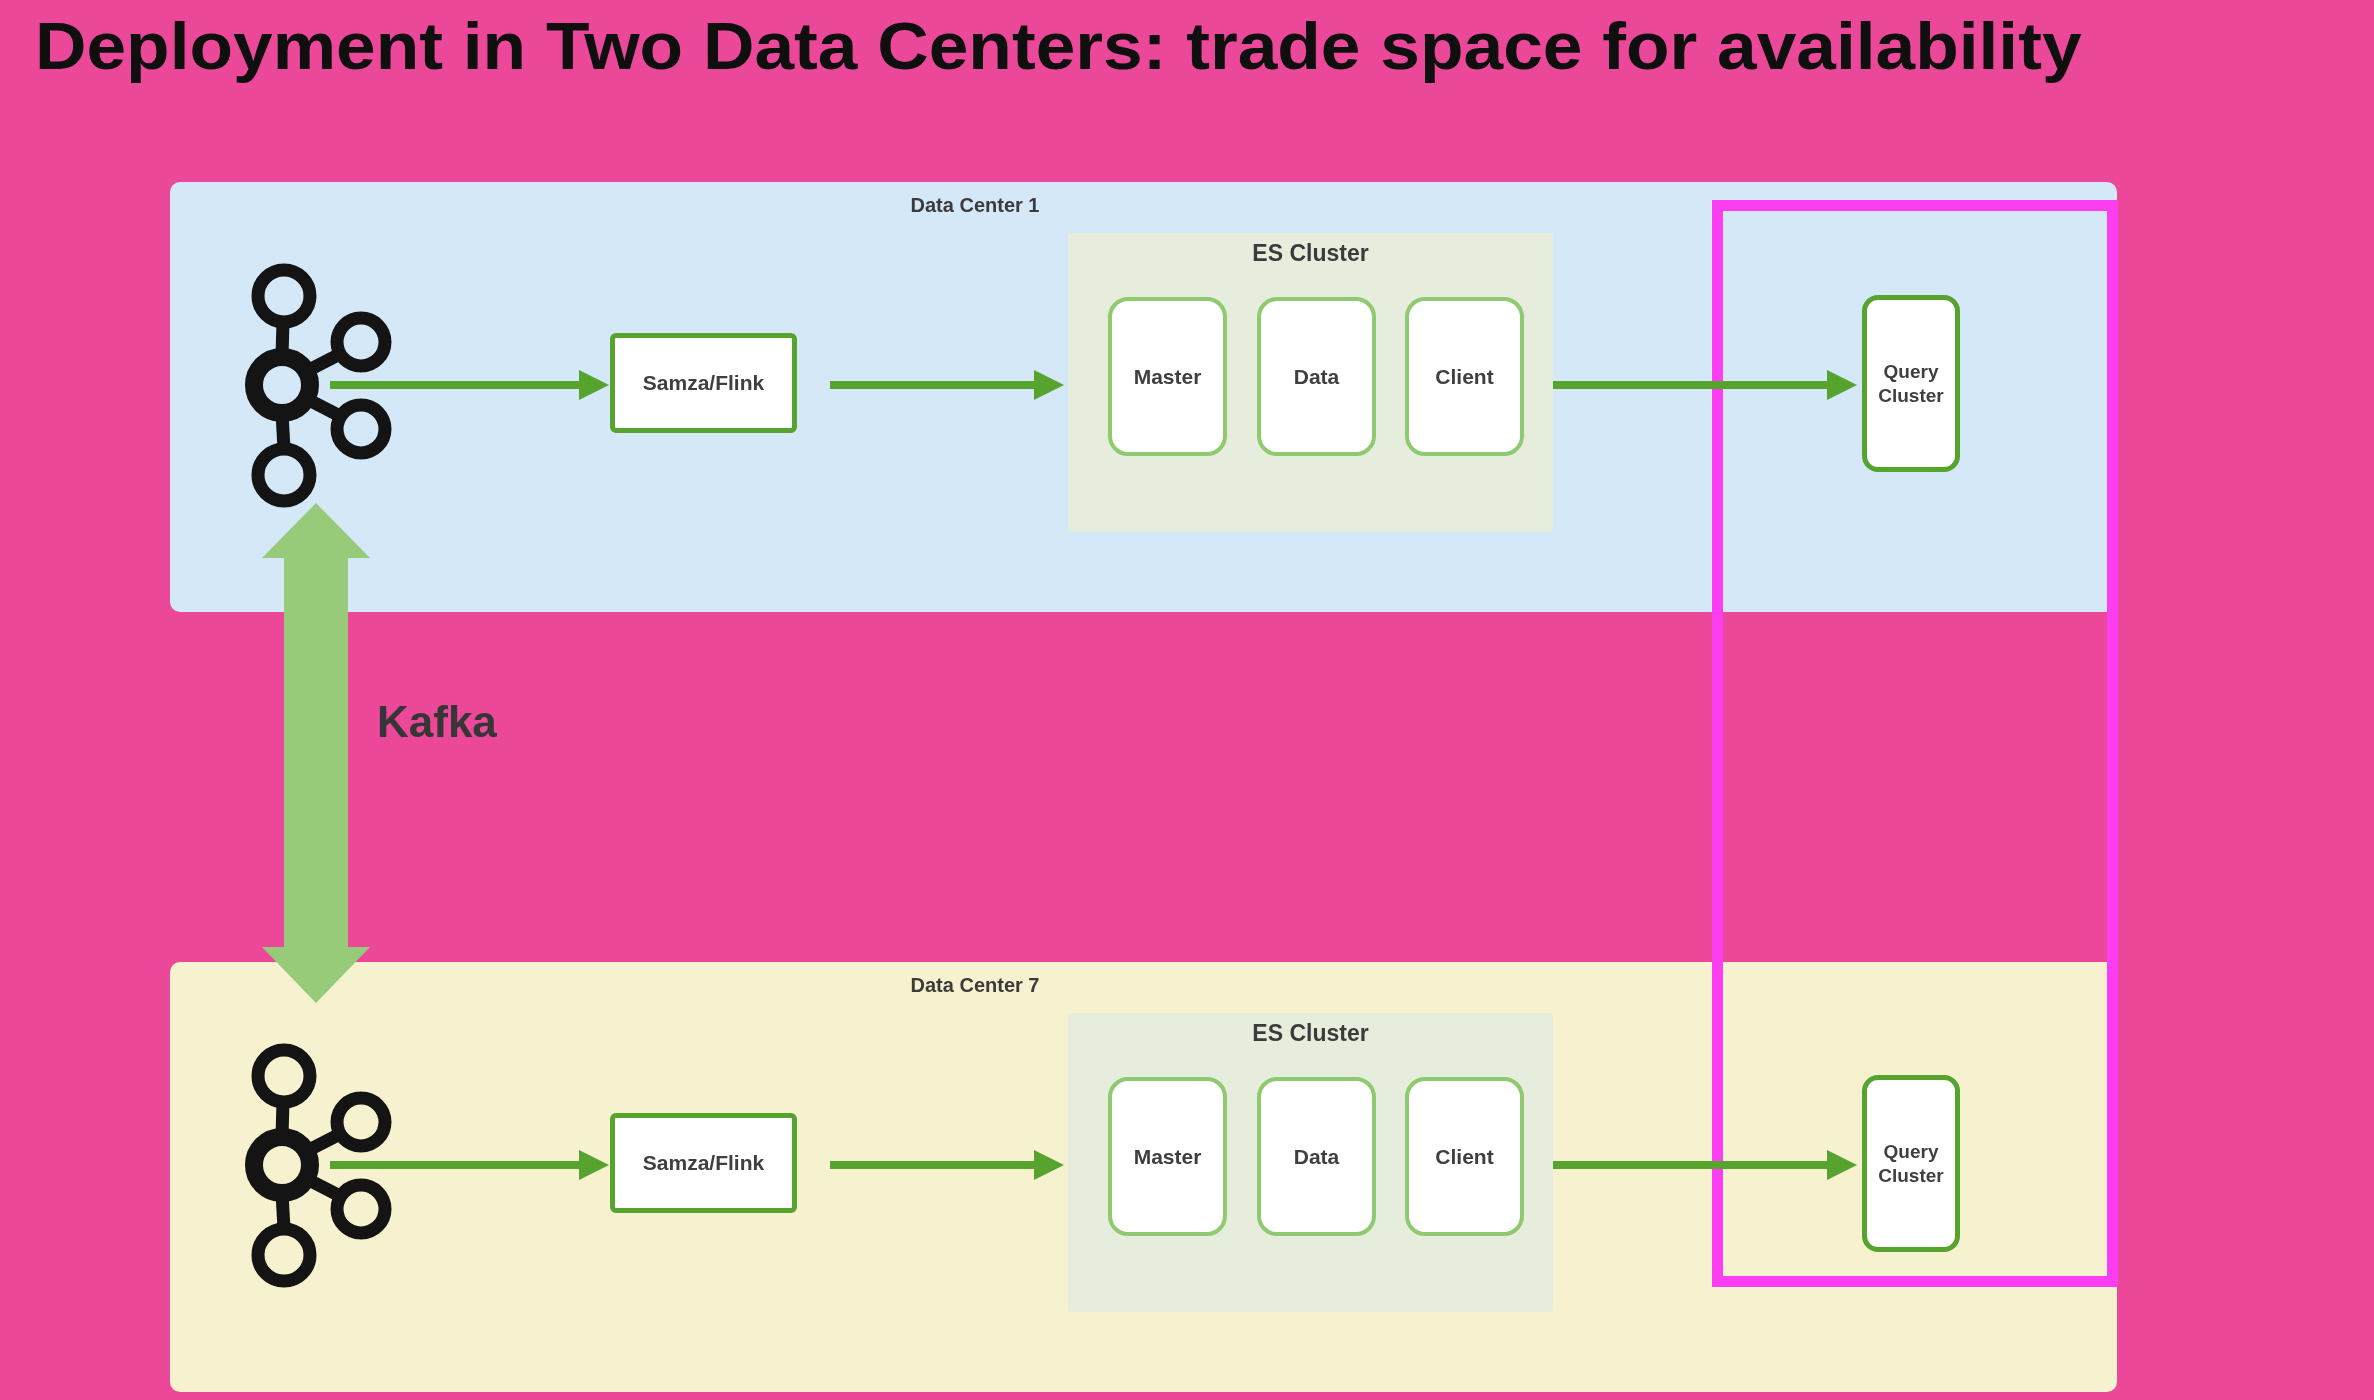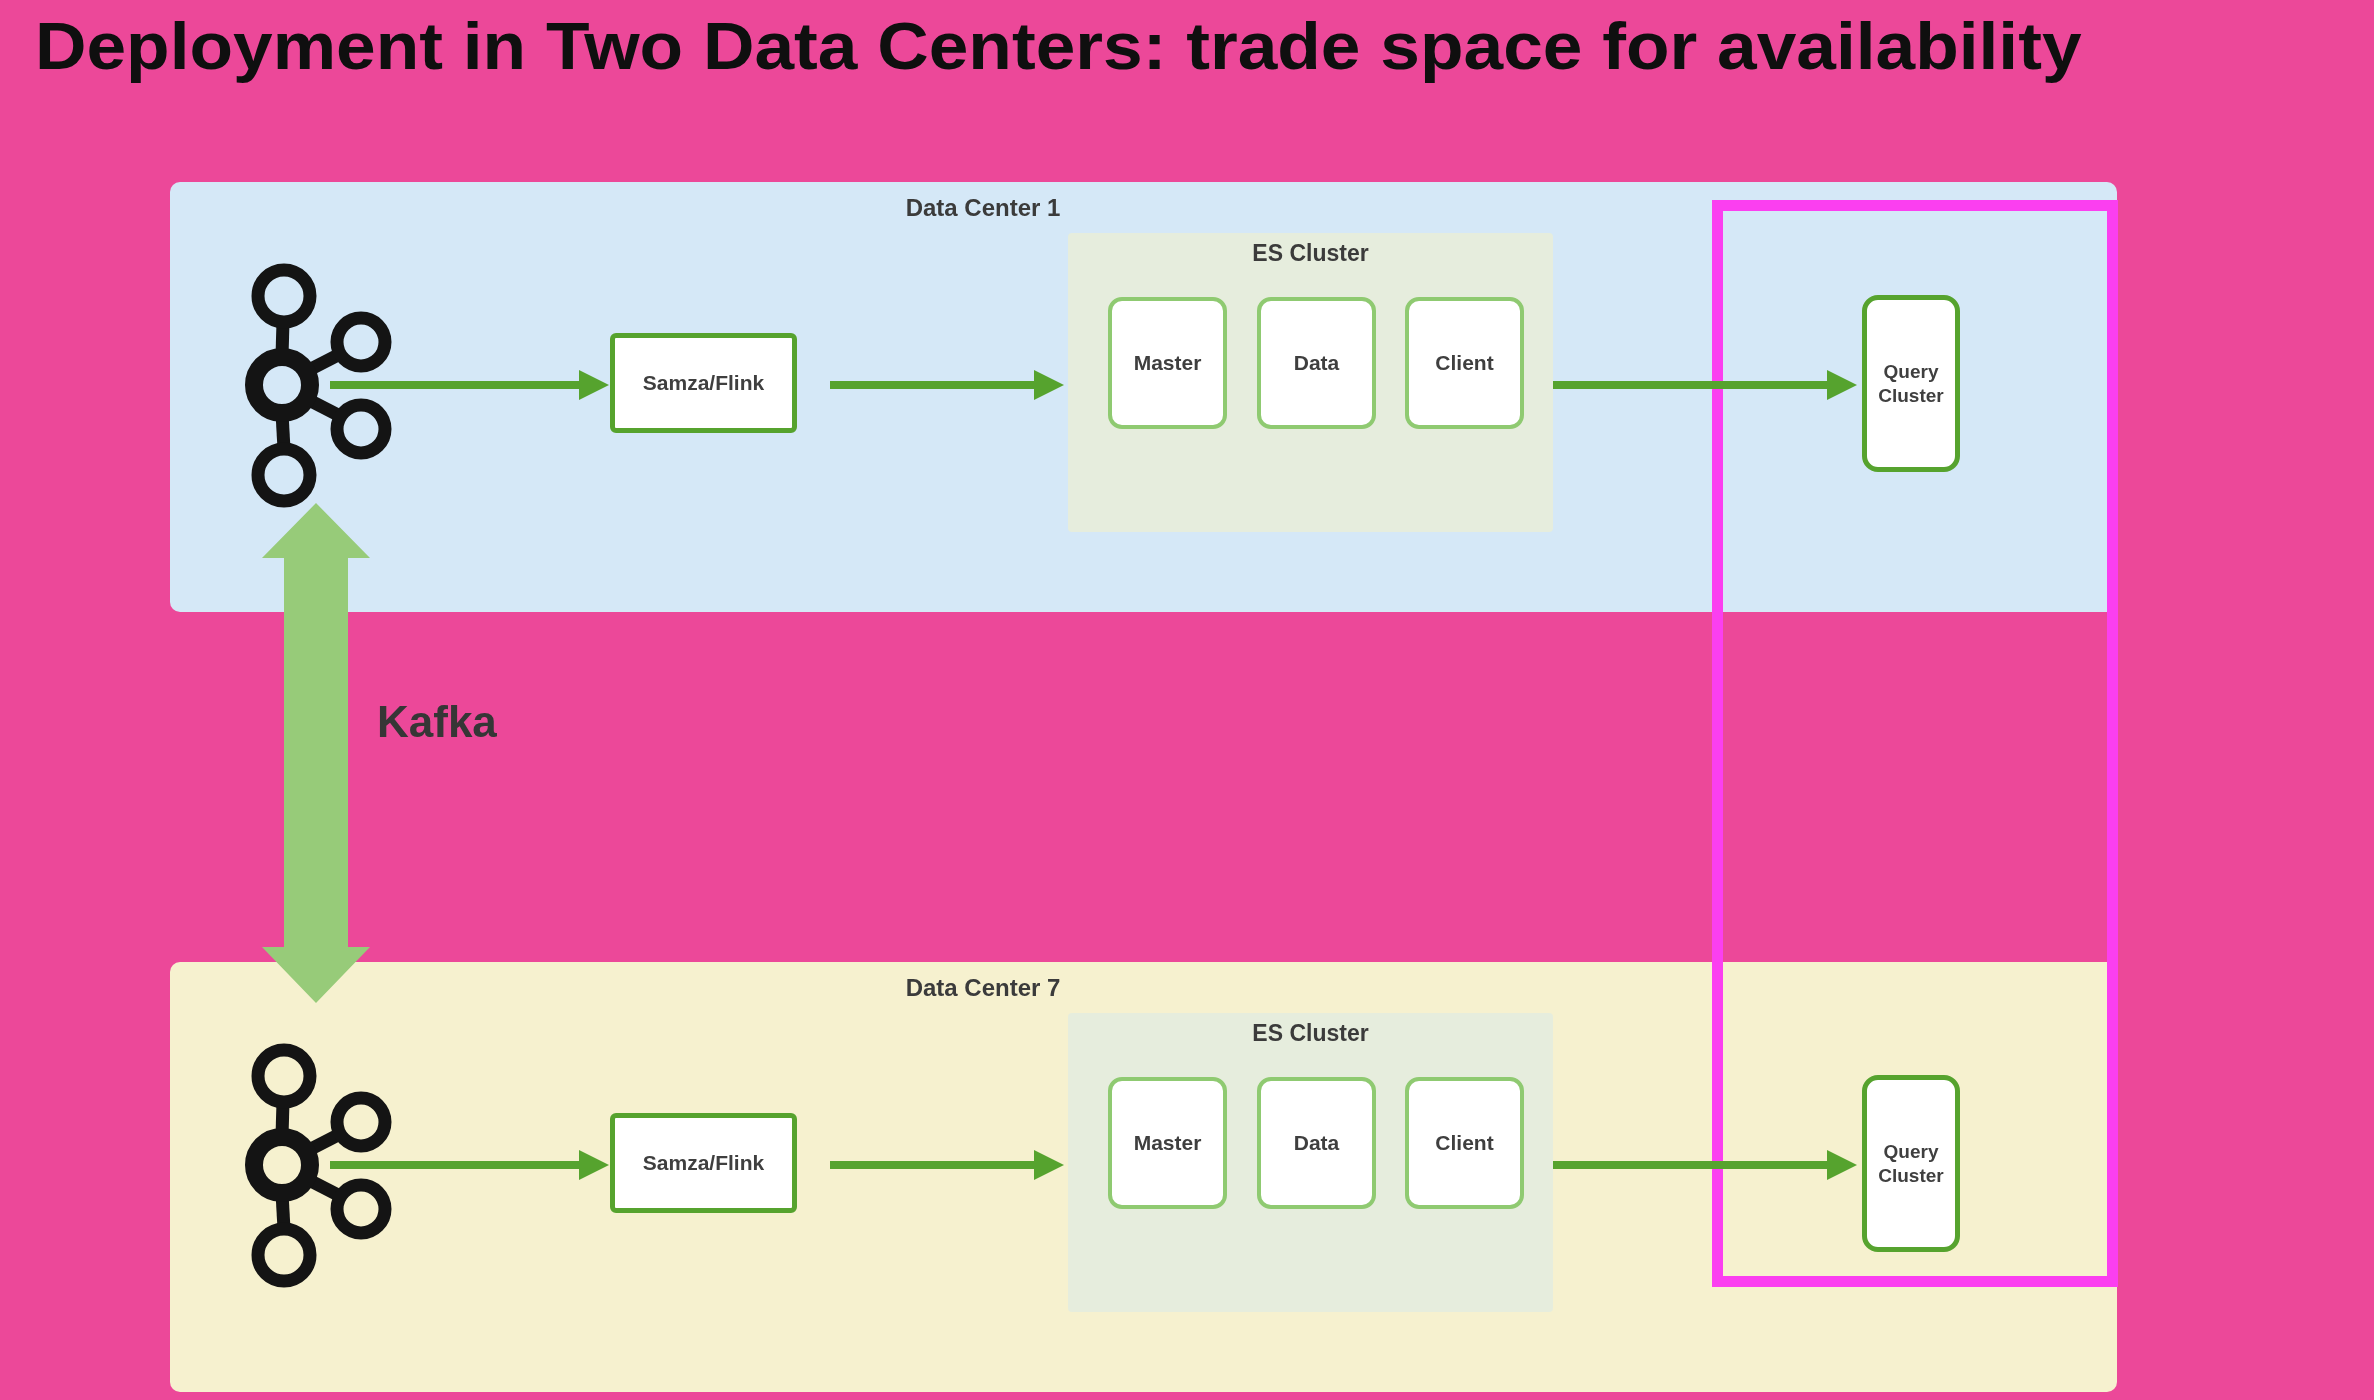--- a/index.html
+++ b/index.html
@@ -7,31 +7,31 @@
         font-family:Liberation Sans, sans-serif;}
 
   .title{position:absolute;left:35px;top:8px;margin:0;font-size:66px;font-weight:bold;
          color:#0f0f0f;letter-spacing:0px;white-space:nowrap;
          transform:scaleX(1.08);transform-origin:left center;}
 
   .band{position:absolute;left:170px;width:1947px;height:430px;border-radius:10px;}
   .band.blue{top:182px;background:#d5e8f7;}
   .band.yellow{top:962px;background:#f6f1cf;}
 
-  .dc-label{position:absolute;left:170px;width:1626px;text-align:center;
-            font-size:24px;font-weight:bold;color:#3b3b3b;z-index:3;}
+  .dc-label{position:absolute;left:162px;width:1626px;text-align:center;
+            font-size:20px;font-weight:bold;color:#3b3b3b;z-index:3;}
 
   .escluster{position:absolute;left:1068px;width:485px;height:299px;background:#e6eddd;
              border-radius:4px;z-index:2;}
   .es-label{position:absolute;left:1068px;width:485px;text-align:center;
             font-size:23px;font-weight:bold;color:#3b3b3b;z-index:3;}
 
   .box{position:absolute;background:#ffffff;display:flex;align-items:center;justify-content:center;
        font-weight:bold;color:#3f3f3f;box-sizing:border-box;z-index:4;}
-  .node-box{width:119px;height:132px;border:4px solid #8fca71;border-radius:14px;font-size:21px;}
+  .node-box{width:119px;height:159px;border:4px solid #8fca71;border-radius:20px;font-size:21px;}
   .proc-box{left:610px;width:187px;height:100px;border:5px solid #56a32e;border-radius:6px;font-size:21px;}
   .query-box{left:1862px;width:98px;height:177px;border:5px solid #56a32e;border-radius:16px;
              font-size:19px;text-align:center;line-height:1.25;padding:0 2px;}
 
   .arrow{position:absolute;height:8px;background:#56a32e;z-index:6;}
   .arrow::after{content:"";position:absolute;right:-29px;top:-11px;width:0;height:0;
                 border-top:15px solid transparent;border-bottom:15px solid transparent;
                 border-left:30px solid #56a32e;}
 
   .magenta-rect{position:absolute;left:1712px;top:200px;width:406px;height:1087px;

